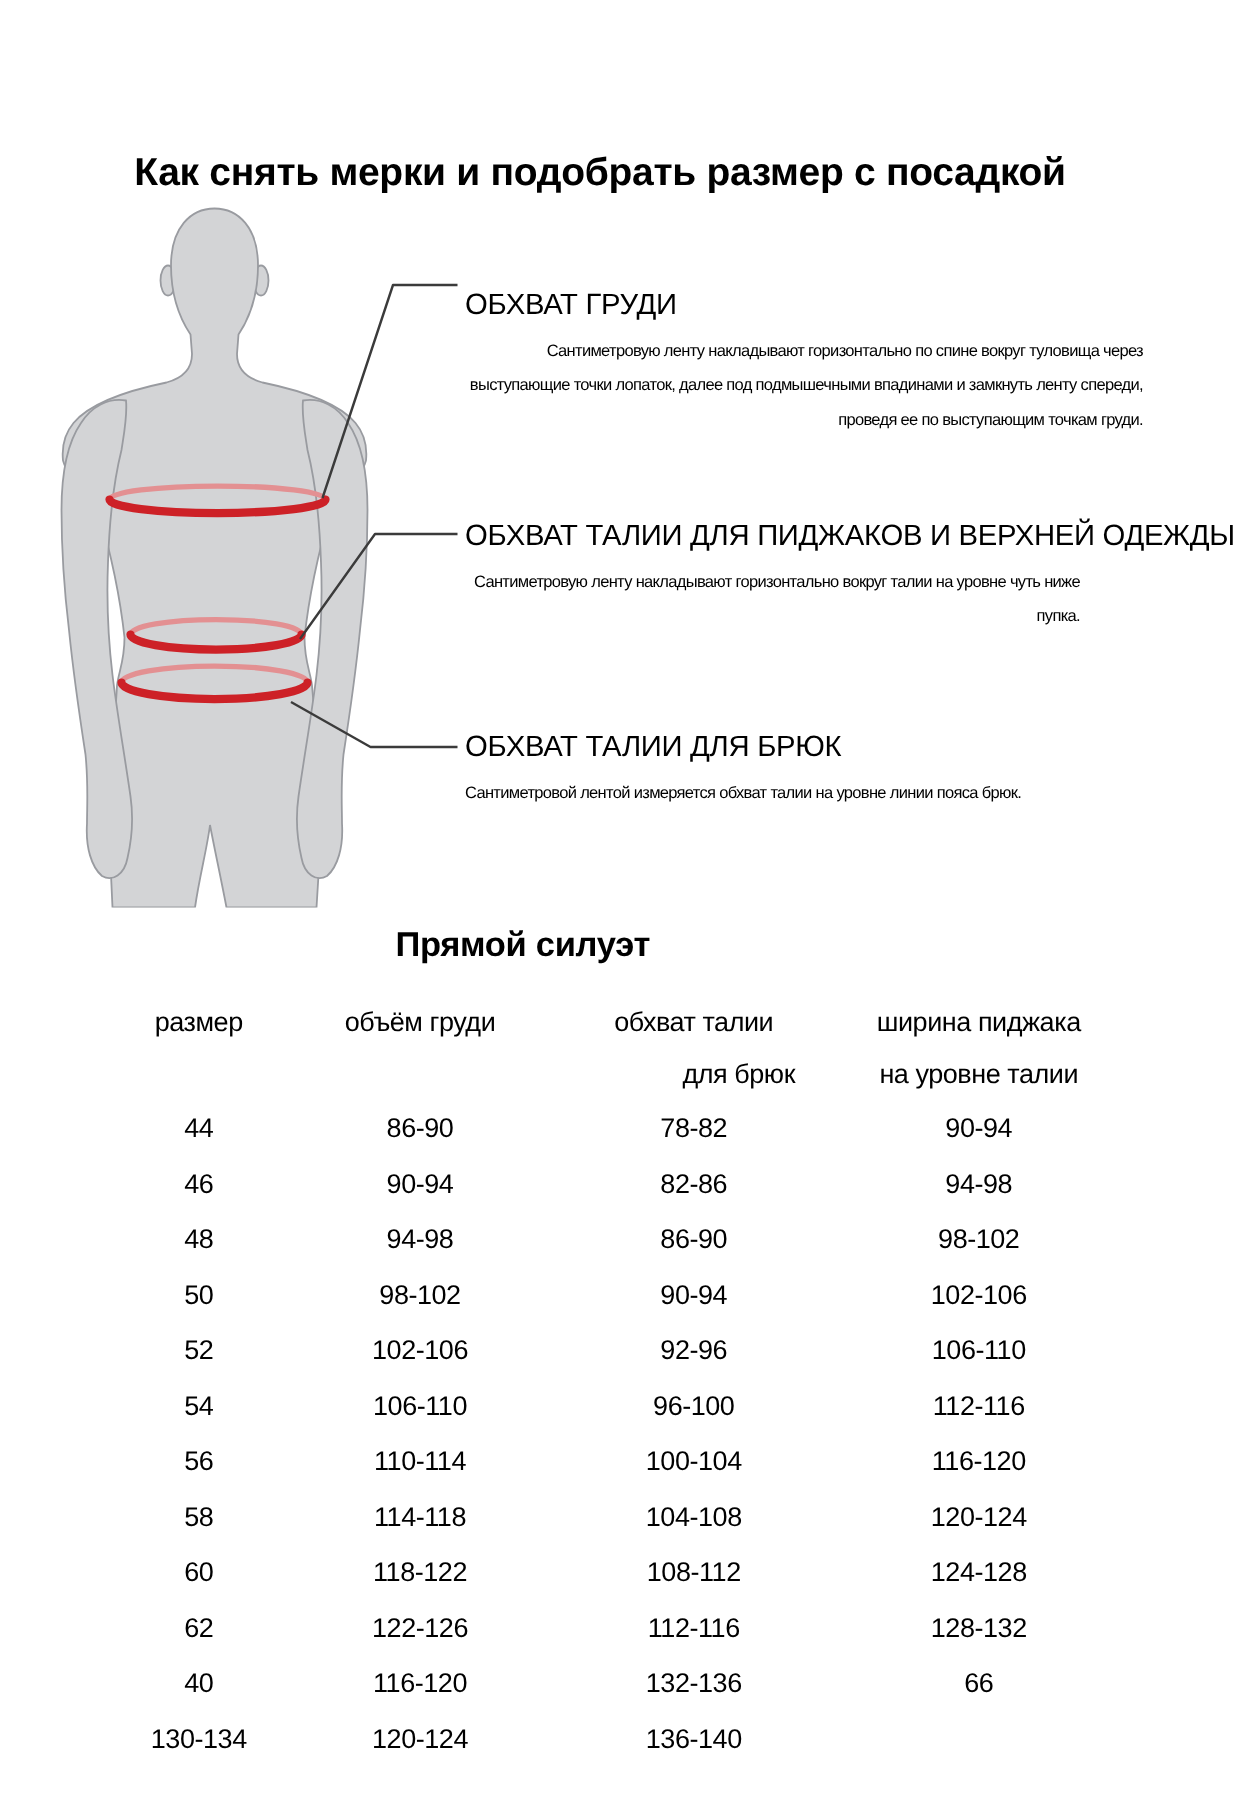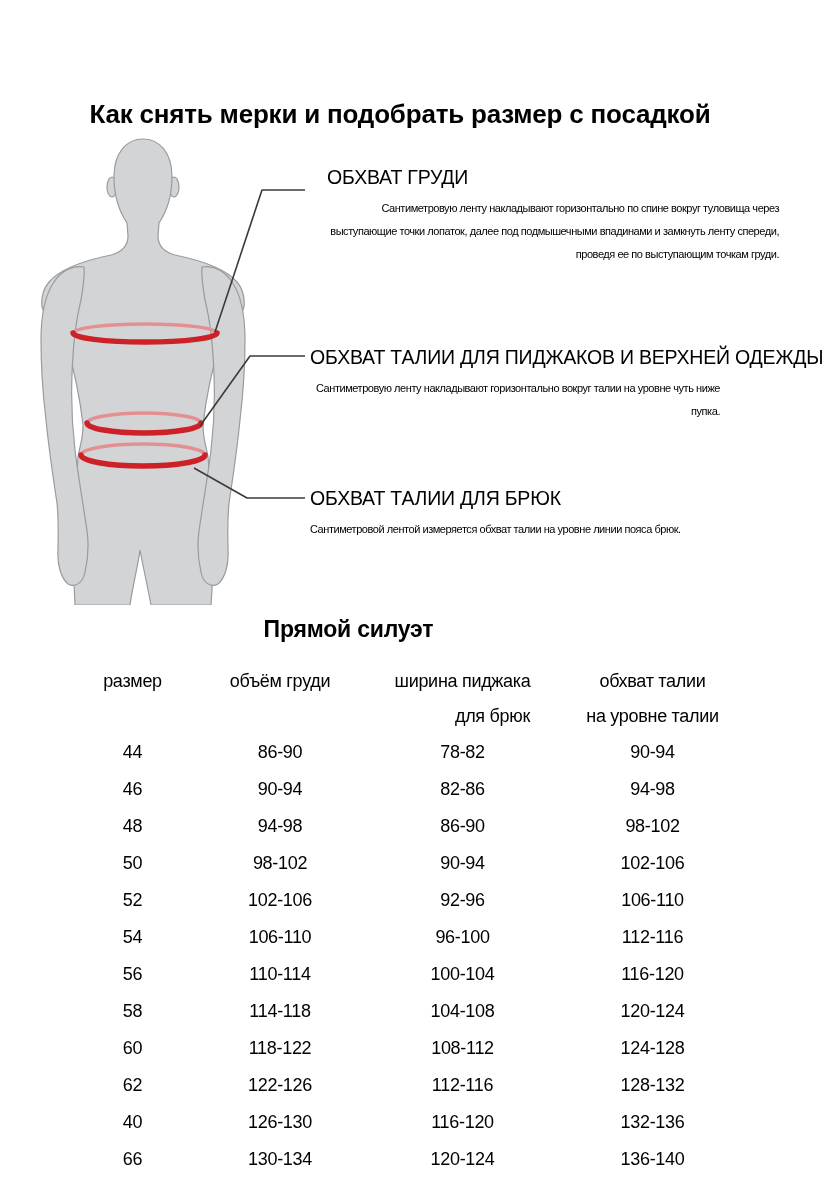--- a/index.html
+++ b/index.html
@@ -30,21 +30,21 @@
   .annot{ left:310px; }
   .annot h2{
     margin:0; font-size:19.5px; font-weight:normal;
     letter-spacing:-0.2px; white-space:nowrap;
   }
   .annot p{
     margin:8px 0 0 0;
     font-size:11px; line-height:23px;
     font-weight:normal; letter-spacing:-0.45px;text-align:right;
   }
-  #annot-1{ top:166px;margin-left:17px; } #annot-1 p{ max-width:452px; }
+  #annot-1{ top:192px; } #annot-1 p{ max-width:452px; }
   #annot-2{ top:346px; } #annot-2 p{ max-width:410px; }
   #annot-3{ top:487px; } #annot-3 p{ max-width:482px; }
   
   .section-title{
     left:0; top:616px; width:697px;
     text-align:center; font-size:23px; font-weight:bold;
     letter-spacing:-0.2px;
   }
   .size-table{
     left:60px; top:664px; width:675px;
@@ -127,22 +127,22 @@
 <div class="abs annot" id="annot-3">
   <h2>ОБХВАТ ТАЛИИ ДЛЯ БРЮК</h2>
   <p>Сантиметровой лентой измеряется обхват талии на уровне линии пояса брюк.</p>
 </div>
 
 <div class="abs section-title">Прямой силуэт</div>
 
 <div class="abs size-table">
   <div class="hcell">размер</div>
   <div class="hcell">объём груди</div>
+  <div class="hcell">обхват талии</div>
   <div class="hcell">ширина пиджака</div>
-  <div class="hcell">обхват талии</div>
   <div class="hcell"></div>
   <div class="hcell"></div>
   <div class="hcell shift-r">для брюк</div>
   <div class="hcell">на уровне талии</div>
 
 <div class="tcell">44</div>
     <div class="tcell">86-90</div>
     <div class="tcell">78-82</div>
     <div class="tcell">90-94</div>
     <div class="tcell">46</div>
@@ -175,20 +175,19 @@
     <div class="tcell">120-124</div>
     <div class="tcell">60</div>
     <div class="tcell">118-122</div>
     <div class="tcell">108-112</div>
     <div class="tcell">124-128</div>
     <div class="tcell">62</div>
     <div class="tcell">122-126</div>
     <div class="tcell">112-116</div>
     <div class="tcell">128-132</div>
     <div class="tcell">40</div>
-    <div class="tcell">126-130</div>
     <div class="tcell">116-120</div>
     <div class="tcell">132-136</div>
     <div class="tcell">66</div>
     <div class="tcell">130-134</div>
     <div class="tcell">120-124</div>
     <div class="tcell">136-140</div>
   </div>
 
 </body></html>

